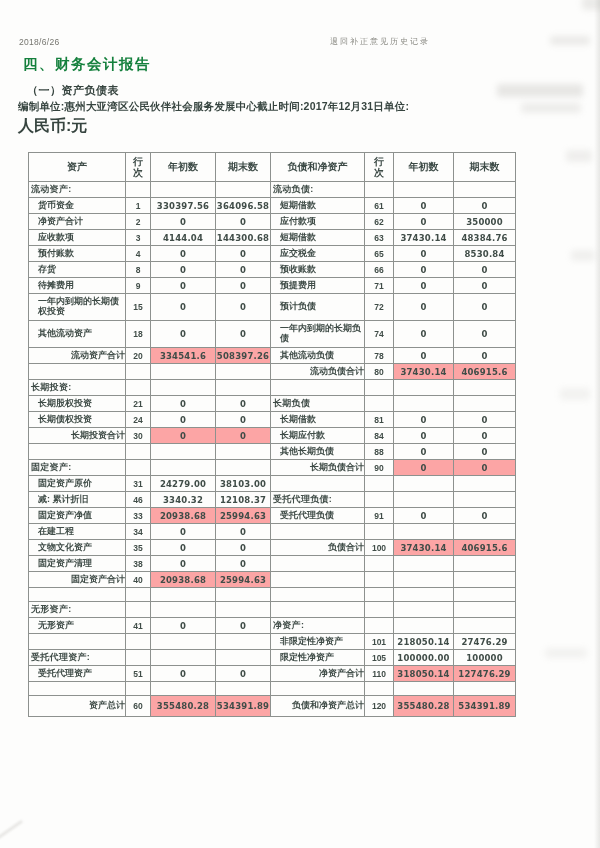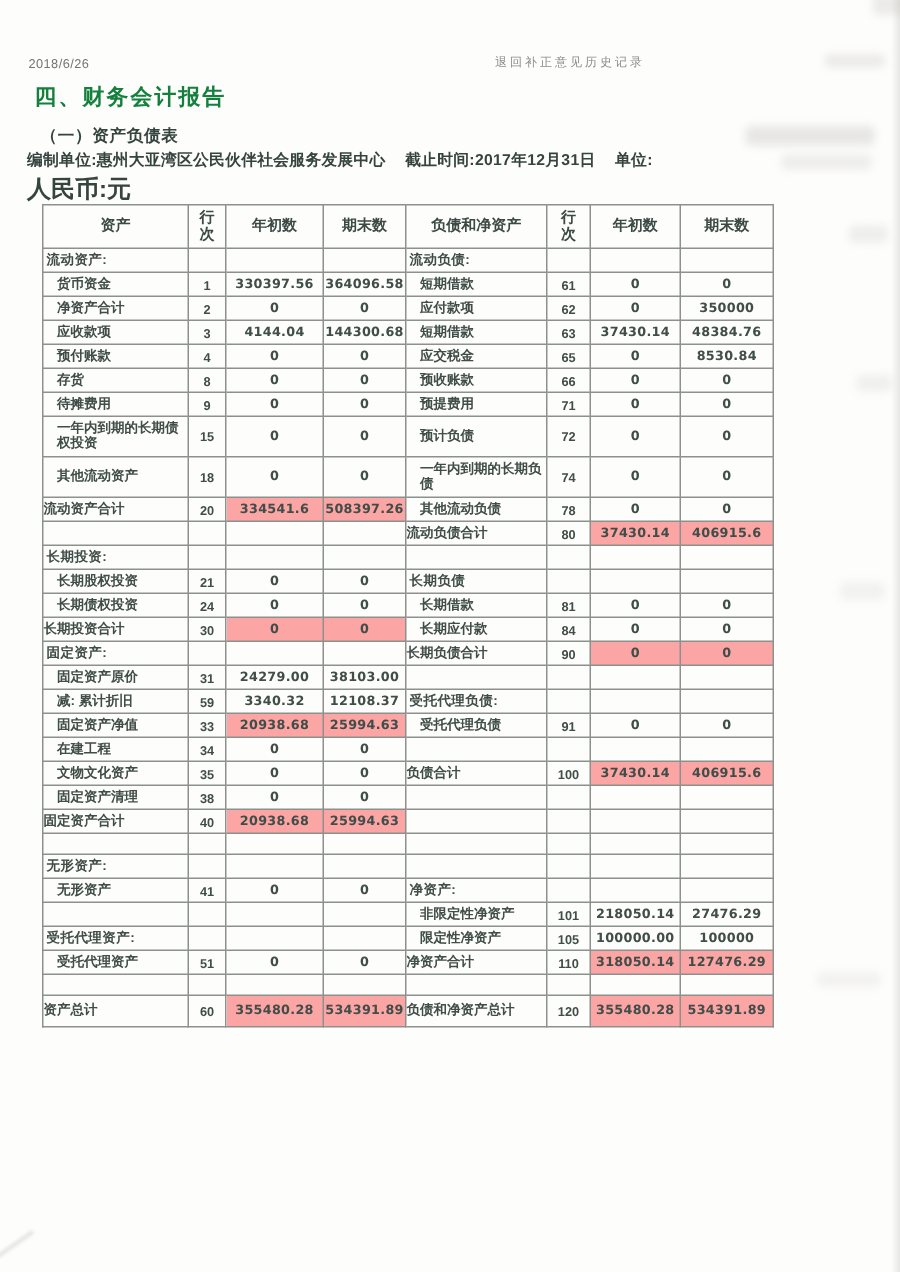--- a/index.html
+++ b/index.html
@@ -8,41 +8,41 @@
     background:#fdfdfc;
     font-family:"Liberation Sans","DejaVu Sans",sans-serif;
   }
   .abs{position:absolute;}
   .date{left:19px;top:37px;font-size:8.5px;color:#75756f;letter-spacing:.3px;text-align:right;}
   .top-center{left:150px;top:36px;width:280px;text-align:right;font-size:8px;
     color:#8c8c85;letter-spacing:2px;font-family:Liberation Sans, sans-serif;}
   .title{left:23px;top:55px;font-size:14.5px;font-weight:bold;color:#15803d;letter-spacing:1.5px;}
   .subtitle{left:27px;top:83px;font-size:11px;font-weight:bold;color:#36443f;letter-spacing:.5px;}
   .meta{left:18px;top:100px;font-size:10.5px;font-weight:bold;color:#36443f;width:560px;letter-spacing:.2px;}
-  .meta .gap{margin-left:13px;}
+  .meta .gap{}
   .meta2{left:18px;top:116px;font-size:16px;font-weight:bold;color:#36443f;}
 
   table.bs{
-    position:absolute;left:28px;top:136px;width:487px;
+    position:absolute;left:28px;top:152px;width:487px;
     border-collapse:collapse;table-layout:fixed;
     border:1.5px solid #6f746f;
   }
   .bs th,.bs td{
     border:1px solid #8d918e;
     vertical-align:middle;padding:0;overflow:hidden;
   }
   .bs th{
     height:28px;font-size:10px;font-weight:bold;color:#3c4a46;
     text-align:center;line-height:1.15;word-break:break-all;padding:0 6px;
   }
   .bs td{height:15px;color:#404d48;}
   td.name{font-size:9px;font-weight:bold;text-align:left;line-height:1.1;}
   td.name.item{padding-left:9px;}
   td.name.section{padding-left:2px;letter-spacing:.3px;}
-  td.name.total{text-align:left;padding-left:0;}
+  td.name.total{text-align:right;padding-left:0;}
   td.line{font-size:8.5px;font-weight:bold;text-align:center;}
   td.num{font-size:8.5px;font-weight:bold;text-align:center;letter-spacing:.2px;
     font-family:"DejaVu Sans",sans-serif;}
   tr.tall td{height:26px;}
   tr.blankrow td{height:13px;}
   tr.last td{height:20px;}
   .shaded{background:#fca5a5;}
 
   
   .art{position:absolute;background:#b5b3ae;filter:blur(3px);border-radius:3px;}
@@ -241,20 +241,30 @@
     <td class="name total">长期投资合计</td>
     <td class="line">30</td>
     <td class="num shaded">0</td>
     <td class="num shaded">0</td>
     <td class="name item">长期应付款</td>
     <td class="line">84</td>
     <td class="num">0</td>
     <td class="num">0</td>
   </tr>
         <tr>
+    <td class="name item"></td>
+    <td class="line"></td>
+    <td class="num"></td>
+    <td class="num"></td>
+    <td class="name item">其他长期负债</td>
+    <td class="line">88</td>
+    <td class="num">0</td>
+    <td class="num">0</td>
+  </tr>
+        <tr>
     <td class="name section">固定资产:</td>
     <td class="line"></td>
     <td class="num"></td>
     <td class="num"></td>
     <td class="name total">长期负债合计</td>
     <td class="line">90</td>
     <td class="num shaded">0</td>
     <td class="num shaded">0</td>
   </tr>
         <tr>
@@ -262,21 +272,21 @@
     <td class="line">31</td>
     <td class="num">24279.00</td>
     <td class="num">38103.00</td>
     <td class="name item"></td>
     <td class="line"></td>
     <td class="num"></td>
     <td class="num"></td>
   </tr>
         <tr>
     <td class="name item">减: 累计折旧</td>
-    <td class="line">59</td>
+    <td class="line">46</td>
     <td class="num">3340.32</td>
     <td class="num">12108.37</td>
     <td class="name section">受托代理负债:</td>
     <td class="line"></td>
     <td class="num"></td>
     <td class="num"></td>
   </tr>
         <tr>
     <td class="name item">固定资产净值</td>
     <td class="line">33</td>

